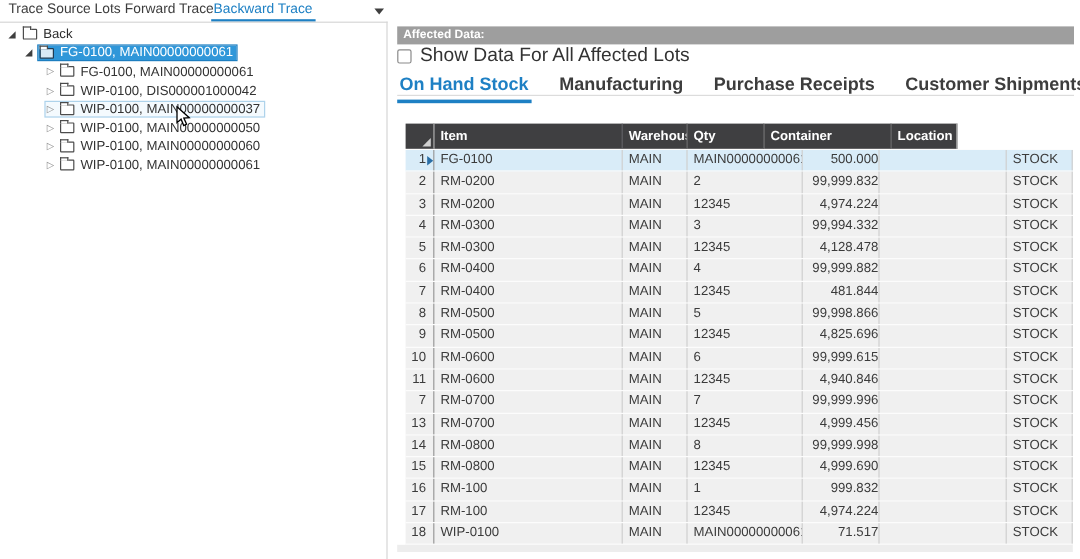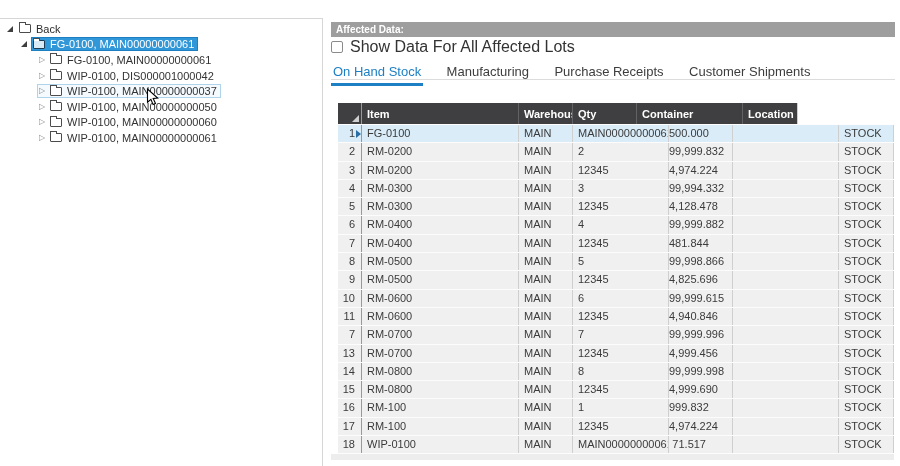--- a/index.html
+++ b/index.html
@@ -43,53 +43,59 @@
   .cursor { position:absolute; left:146px; top:88px; z-index:50; }
 
   
   .affected-bar { position:absolute; left:331px; top:22px; width:564px; height:15px; background:#9e9e9e;
     color:#fff; font-size:10px; font-weight:bold; line-height:15px; padding-left:5px; }
   .chk-row { position:absolute; left:331px; top:40px; height:14px; display:flex; align-items:center; }
   .checkbox { width:12px; height:12px; border:1px solid #8a8a8a; border-radius:2px; background:#fff; flex:none; }
   .chk-label { margin-left:7px; font-size:16px; color:#333; }
 
   .subtabs { position:absolute; left:331px; top:62px; height:18px; white-space:nowrap; }
-  .subtab { display:inline-block; margin-right:17px; font-size:13px; color:#3d3d3d; padding:0 2px 4px 2px; cursor:default; }
+  .subtab { display:inline-block; margin-right:17px; font-size:15px; color:#3d3d3d; padding:0 2px 4px 2px; cursor:default;font-weight:bold; }
   .subtab.active { color:#1e80c4; border-bottom:3px solid #1e80c4; }
   .subtab-line { position:absolute; left:331px; top:79px; width:564px; height:1px; background:#dcdcdc; }
 
   
   .grid { position:absolute; left:338px; top:103px; width:556px; font-size:11px; color:#3b3b3b; }
   .grid-strip { position:absolute; left:331px; top:454px; width:563px; height:6px; background:#ededed; }
   .g-header { display:flex; height:22px; border-bottom:1px solid #fdfdfd; }
   .g-hcell { background:#3f3f41; color:#fff; font-weight:bold; line-height:22px; padding-left:5px;
     border-right:1px solid #626264; overflow:hidden; white-space:nowrap; flex:none; }
   .g-hcell.c-num { position:relative; padding-left:0; }
   .selall-tri { position:absolute; right:2px; bottom:2px; width:0; height:0;
     border-left:7px solid transparent; border-bottom:7px solid #cfcfcf; }
   .grid-row { display:flex; height:18.3px; background:#f0f0f0; border-bottom:1px solid #fcfcfc; }
   .grid-row.selected { background:#d9ecf8; }
   .g-cell { line-height:17.5px; padding-left:5px; border-right:1px solid #cfcfcf;
     overflow:hidden; white-space:nowrap; flex:none; }
   .c-num  { width:24px; text-align:right; padding-right:6px; padding-left:0; border-right:1px solid #999; position:relative; }
   .c-item { width:157px; }
   .c-wh   { width:54px; }
   .c-lot  { width:96px; }
-  .c-qty  { width:64px; text-align:right; padding-right:26px; padding-left:0; }
+  .c-qty  { width:64px; text-align:right; padding-left:0; }
   .c-cont { width:106px; }
   .c-loc  { width:55px; border-right:1px solid #cfcfcf; }
   .row-arrow { position:absolute; right:0px; top:5px; width:0; height:0; display:none;
     border-top:4px solid transparent; border-bottom:4px solid transparent; border-left:5px solid #2a6ea6; }
   .grid-row.selected .row-arrow { display:block; }
 </style>
 </head>
 <body>
 
 <div id="screen">
 
+  <div class="tabstrip">
+    <span class="top-tab" style="left:7px">Trace Source Lots</span>
+    <span class="top-tab" style="left:104px">Forward Trace</span>
+    <span class="top-tab active" style="left:178px">Backward Trace</span>
+    <span class="tab-caret"></span>
+  </div>
   <div class="hline-leftpanel"></div>
   <div class="vdivider"></div>
 
   <div class="tree">
     <div class="tree-row depth0 root">
       <span class="tw">
           <span class="exp-tri"></span>
         </span>
       <span class="node-box">
           <span class="folder"></span>

